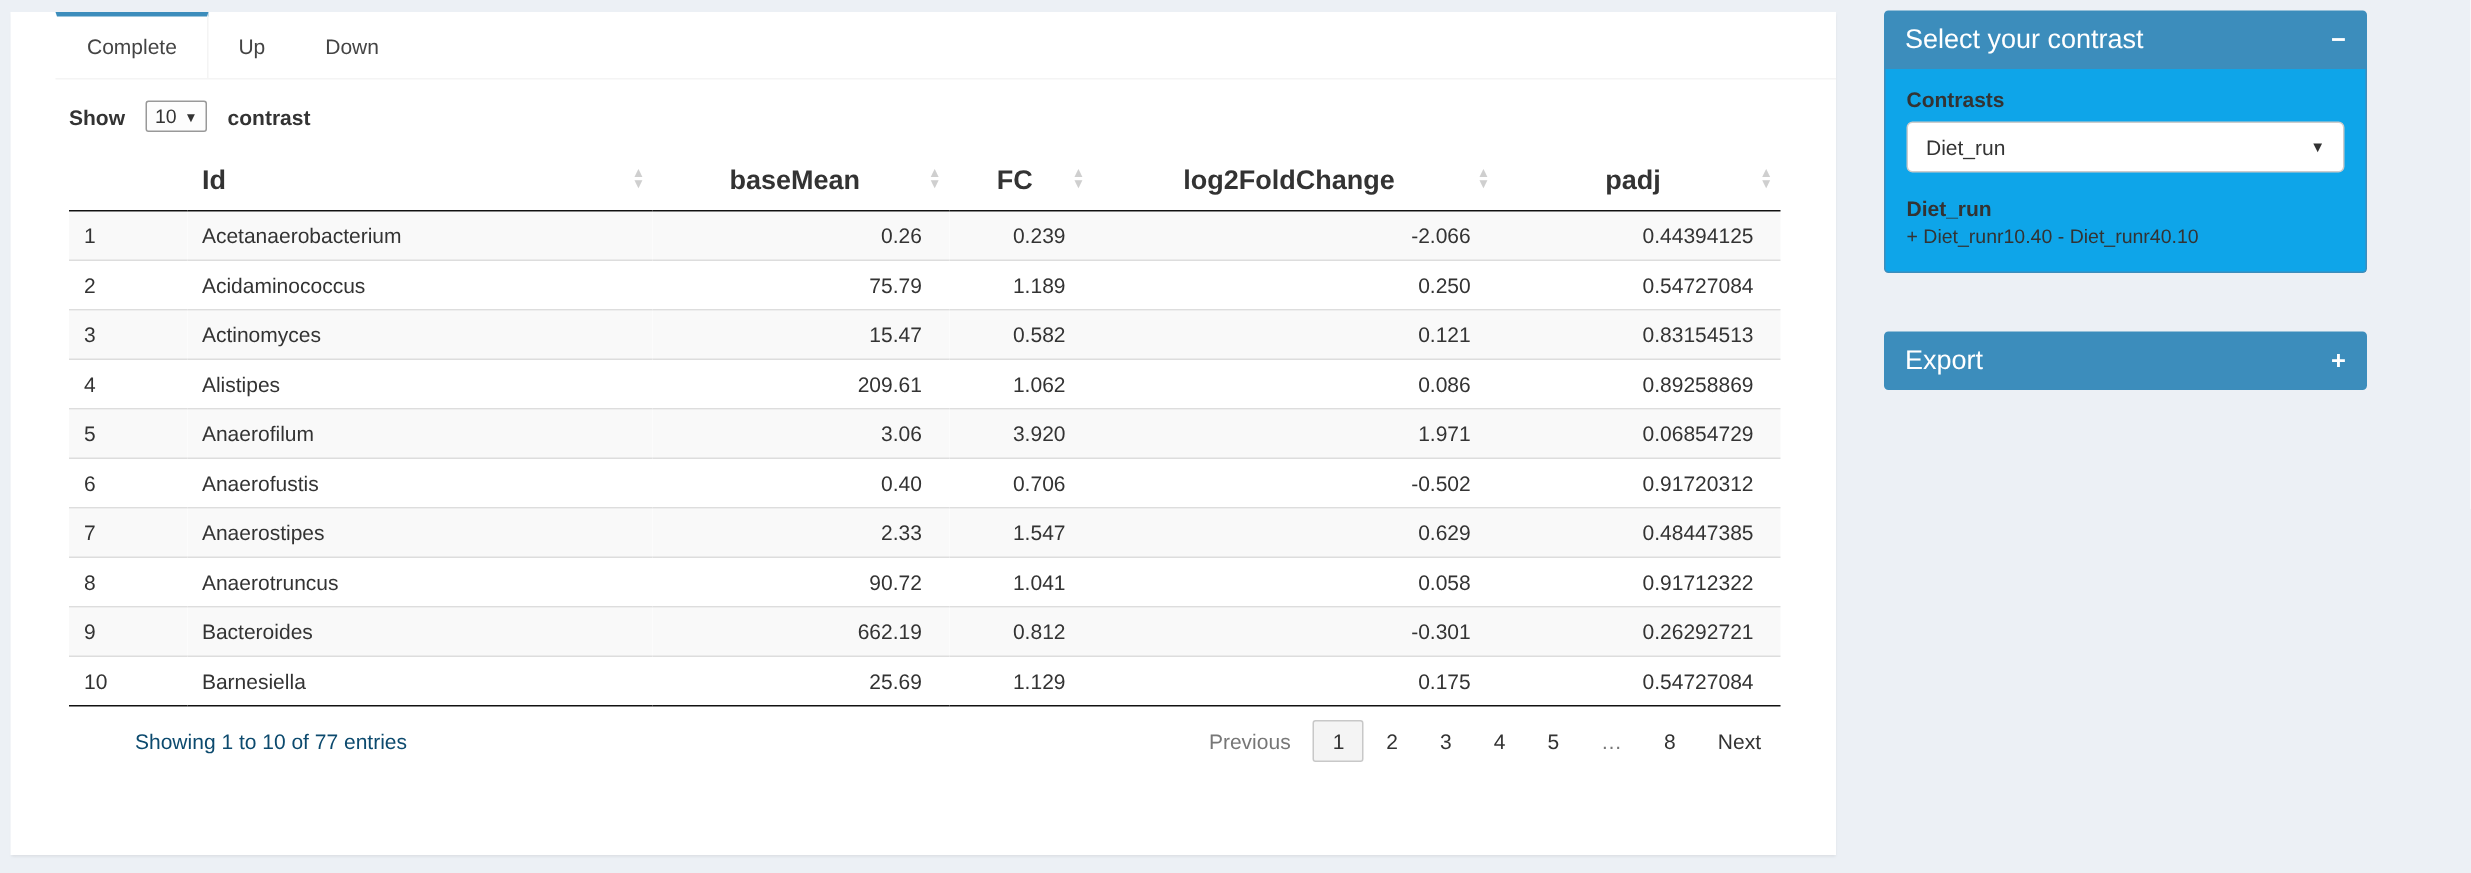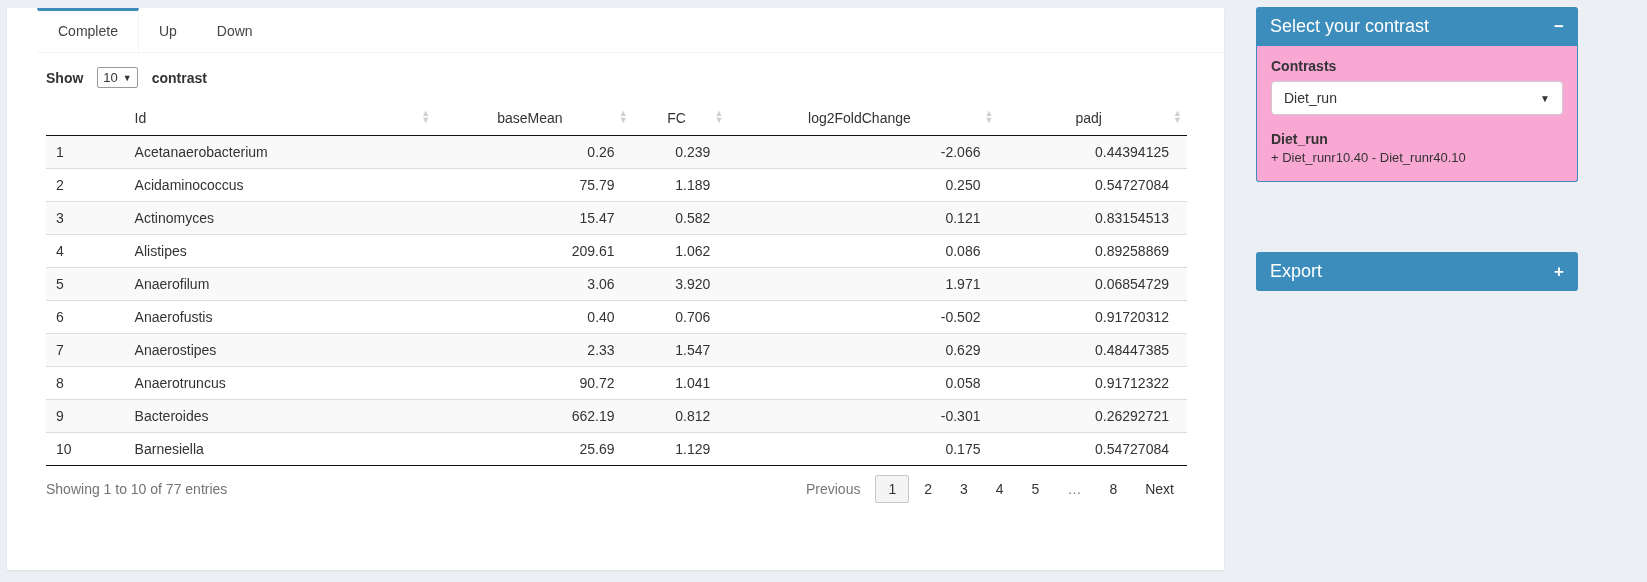--- a/index.html
+++ b/index.html
@@ -42,24 +42,24 @@
   .length-select .caret { font-size:9px; color:#333; }
   .search-ctl { display:flex; align-items:center; gap:8px; font-weight:bold; }
   .search-ctl input {
     width:155px; height:26px; border:1px solid #aaa; background:#fff;
     font-family:inherit; font-size:14px; padding:0 6px; outline:none;
   }
 
   
   table.results { border-collapse: collapse; width: 1141px; table-layout: fixed; }
   table.results th {
-    text-align:left; font-weight:normal; color:#333;
+    text-align:left; font-weight:bold; color:#333;
     padding: 8px 18px 9px 10px;
     border-bottom: 1px solid #111;
-    position: relative; font-size:14px;
+    position: relative; font-size:18px;
   }
   table.results th.num { text-align:center; }
   table.results td {
     padding: 8px 18px 8px 10px;
     border-bottom: 1px solid #ddd;
     color:#333; font-size:14px;
     overflow:hidden; white-space:nowrap;
   }
   table.results td.num { text-align:right; }
   table.results tbody tr.odd { background:#f9f9f9; }
@@ -67,45 +67,45 @@
   .sort-icon {
     position:absolute; right:5px; top:50%; margin-top:-9px;
     display:inline-flex; flex-direction:column; line-height:7px;
     font-size:9px; color:#cfcfcf; cursor:pointer;
   }
   .sort-icon::before { content:"▲"; }
   .sort-icon::after  { content:"▼"; }
 
   
   .table-footer { display:flex; justify-content:space-between; align-items:center; margin-top:9px; width:1141px; }
-  .info { color:#737373; }
+  .info { color:#0c4a6e;margin-left:44px; }
   .pagination { display:flex; }
   .page-btn {
     padding:5px 12px; margin-left:2px; color:#333; cursor:pointer;
     border:1px solid transparent; border-radius:2px;
   }
   .page-btn.disabled { color:#777; cursor:default; }
   .page-btn.ellipsis { color:#777; cursor:default; }
   .page-btn.current { background:#f4f4f4; border:1px solid #c8c8c8; }
 
   
   .side-box { position:absolute; width:322px; }
   .box-contrast { left:1256px; top:7px; }
-  .box-export { left:1256px; top:221px;margin-top:31px; }
+  .box-export { left:1256px; top:221px; }
   .box-header {
     background:#3c8dbc; color:#fff;
     padding:9px 14px; font-size:18px;
     border-radius:3px 3px 0 0;
     display:flex; justify-content:space-between; align-items:center;
     cursor:pointer;
   }
   .box-export .box-header { border-radius:3px; }
   .box-tool { font-weight:bold; font-size:17px; line-height:1; cursor:pointer; }
   .box-body {
-    background:#f9a8d4; border:1px solid #3c8dbc; border-top:none;
+    background:#0ea5e9; border:1px solid #3c8dbc; border-top:none;
     border-radius:0 0 3px 3px;
     padding:12px 14px 16px;
   }
   .field-label { font-weight:bold; margin-bottom:7px; font-size:14px; }
   .select-box {
     position:relative; height:34px; line-height:32px;
     border:1px solid #ccc; border-radius:4px; background:#fff;
     padding:0 28px 0 12px; cursor:pointer; color:#333;
   }
   .select-box .caret {

